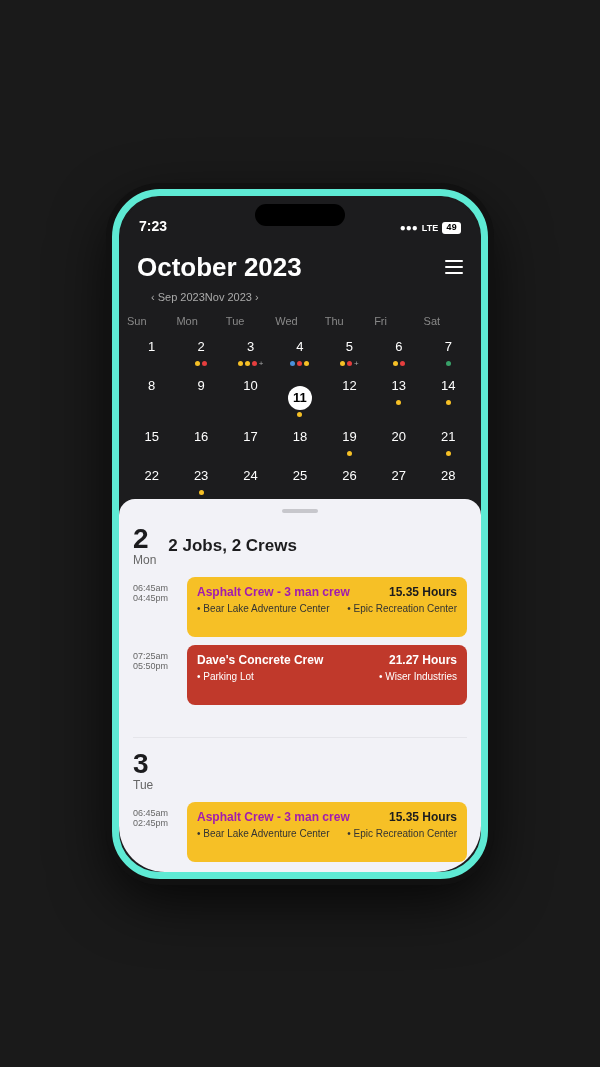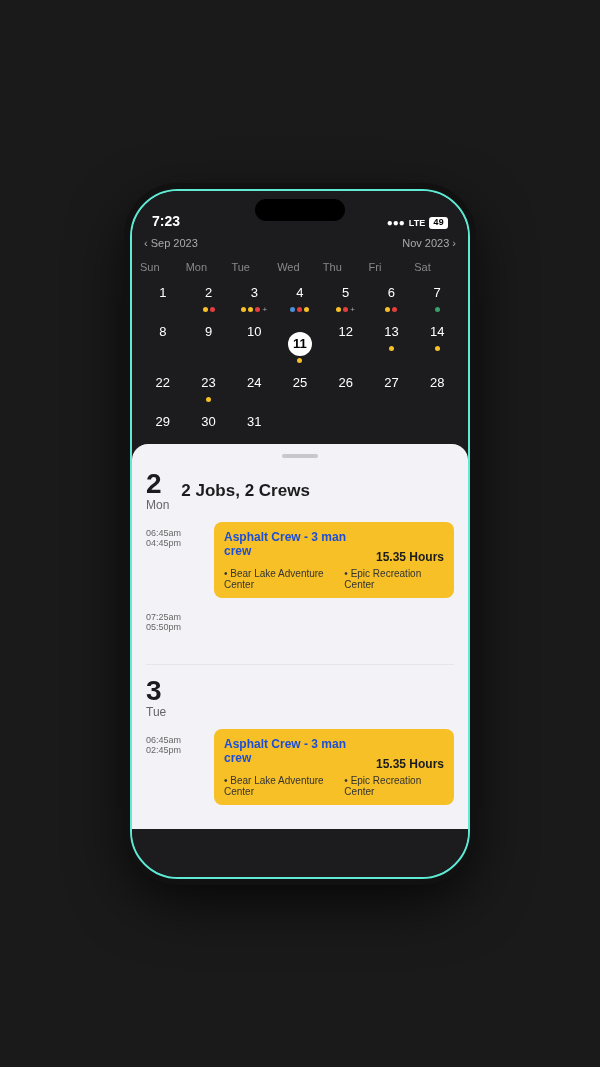--- a/index.html
+++ b/index.html
@@ -5,25 +5,25 @@
     * { margin: 0; padding: 0; box-sizing: border-box; }
     body {
       background: #1a1a1a;
       display: flex;
       justify-content: center;
       align-items: center;
       min-height: 100vh;
       font-family: -apple-system, BlinkMacSystemFont, 'SF Pro Display', 'Helvetica Neue', sans-serif;
     }
     .phone-frame {
-      width: 340px;
+      width: 376px;
       height: 690px;
       background: #1c1c1e;
       border-radius: 48px;
-      border: 2px solid #5eead4;
+      border: 7px solid #5eead4;
       position: relative;
       overflow: hidden;
       box-shadow: 0 0 0 6px #111, 0 20px 60px rgba(0,0,0,0.8);
     }
     .phone-inner {
       width: 100%;
       height: 100%;
       overflow: hidden;
       border-radius: 46px;
       position: relative;
@@ -98,22 +98,22 @@
     }
     .hamburger-icon span {
       display: block;
       width: 18px;
       height: 2px;
       background: #fff;
       border-radius: 1px;
     }
     .cal-nav {
       display: flex;
-      justify-content: space-between;
-      padding: 2px 12px 8px;
+      justify-content: flex-start;
+      padding: 2px 32px 8px;
     }
     .cal-nav-btn {
       color: #aaa;
       font-size: 11px;
     }
     .cal-grid {
       width: 100%;
       padding: 0 8px;
     }
     .cal-row {
@@ -202,21 +202,21 @@
       color: #666;
       font-weight: 400;
     }
     .day-summary {
       font-size: 17px;
       font-weight: 600;
       color: #1c1c1e;
     }
     .job-entry {
       display: flex;
-      gap: 18px;
+      gap: 4px;
       margin-bottom: 8px;
     }
     .job-time {
       display: flex;
       flex-direction: column;
       min-width: 50px;
       font-size: 9px;
       color: #666;
       padding-top: 6px;
     }
@@ -229,33 +229,32 @@
     .job-card.yellow { background: #f6c026; }
     .job-card.red { background: #c0392b; }
     .job-card-header {
       display: flex;
       justify-content: space-between;
       margin-bottom: 4px;
     }
     .job-title {
       font-size: 12px;
       font-weight: 700;
-      color: #1d4ed8;
+      color: #a21caf;
       flex: 1;
     }
     .job-card.red .job-title,
     .job-card.red .job-hours,
     .job-card.red .job-detail { color: #fff; }
     .job-hours {
       font-size: 12px;
       font-weight: 700;
       color: #1c1c1e;
       white-space: nowrap;
       margin-left: 8px;
-      margin-top: 20px;
     }
     .job-details {
       display: flex;
       justify-content: space-between;
     }
     .job-detail {
       font-size: 10px;
       color: #333;
     }
     .divider {
@@ -275,20 +274,28 @@
     <div class="status-bar">
       <span class="status-time">7:23</span>
       <div class="status-icons">
         <span>●●●</span>
         <span style="font-size:9px;font-weight:700;">LTE</span>
         <span class="battery-badge">49</span>
       </div>
     </div>
 
     <div class="calendar-section">
+      <div class="cal-header">
+        <span class="cal-title">October 2023</span>
+        <div class="hamburger-icon">
+          <span></span>
+            <span></span>
+            <span></span>
+        </div>
+      </div>
       <div class="cal-nav">
         <span class="cal-nav-btn">‹ Sep 2023</span>
         <span class="cal-nav-btn">Nov 2023 ›</span>
       </div>
       <div class="cal-grid">
         <div class="cal-row">
           <div class="cal-day-header">Sun</div>
           <div class="cal-day-header">Mon</div>
           <div class="cal-day-header">Tue</div>
           <div class="cal-day-header">Wed</div>
@@ -374,23 +381,52 @@
               </div>
             </div>
           <div class="cal-cell">
               <div class="cal-date">14</div>
               <div class="cal-dots">
                 <div class="dot dot-yellow"></div>
               </div>
             </div>
         </div>
 
-
         <div class="cal-row">
           <div class="cal-cell">
+              <div class="cal-date">15</div>
+            </div>
+          <div class="cal-cell">
+              <div class="cal-date">16</div>
+            </div>
+          <div class="cal-cell">
+              <div class="cal-date">17</div>
+            </div>
+          <div class="cal-cell">
+              <div class="cal-date">18</div>
+            </div>
+          <div class="cal-cell">
+              <div class="cal-date">19</div>
+              <div class="cal-dots">
+                <div class="dot dot-yellow"></div>
+              </div>
+            </div>
+          <div class="cal-cell">
+              <div class="cal-date">20</div>
+            </div>
+          <div class="cal-cell">
+              <div class="cal-date">21</div>
+              <div class="cal-dots">
+                <div class="dot dot-yellow"></div>
+              </div>
+            </div>
+        </div>
+
+        <div class="cal-row">
+          <div class="cal-cell">
               <div class="cal-date">22</div>
             </div>
           <div class="cal-cell">
               <div class="cal-date">23</div>
               <div class="cal-dots">
                 <div class="dot dot-yellow"></div>
               </div>
             </div>
           <div class="cal-cell">
               <div class="cal-date">24</div>
@@ -402,35 +438,20 @@
               <div class="cal-date">26</div>
             </div>
           <div class="cal-cell">
               <div class="cal-date">27</div>
             </div>
           <div class="cal-cell">
               <div class="cal-date">28</div>
             </div>
         </div>
 
-        <div class="cal-row">
-          <div class="cal-cell">
-              <div class="cal-date">29</div>
-            </div>
-          <div class="cal-cell">
-              <div class="cal-date">30</div>
-            </div>
-          <div class="cal-cell">
-              <div class="cal-date">31</div>
-            </div>
-          <div class="cal-cell"></div>
-          <div class="cal-cell"></div>
-          <div class="cal-cell"></div>
-          <div class="cal-cell"></div>
-        </div>
       </div>
     </div>
 
     <div class="bottom-sheet">
       <div class="sheet-handle"></div>
 
       <div class="day-section">
         <div class="day-header">
           <div>
             <div class="day-number">2</div>
@@ -454,20 +475,30 @@
               <span class="job-detail">• Epic Recreation Center</span>
             </div>
           </div>
         </div>
 
         <div class="job-entry">
           <div class="job-time">
             <span>07:25am</span>
             <span>05:50pm</span>
           </div>
+          <div class="job-card red">
+            <div class="job-card-header">
+              <span class="job-title">Dave's Concrete Crew</span>
+              <span class="job-hours">21.27 Hours</span>
+            </div>
+            <div class="job-details">
+              <span class="job-detail">• Parking Lot</span>
+              <span class="job-detail">• Wiser Industries</span>
+            </div>
+          </div>
         </div>
       </div>
 
       <div class="divider"></div>
 
       <div class="day-section">
         <div class="day-header">
           <div>
             <div class="day-number">3</div>
             <div class="day-name">Tue</div>

